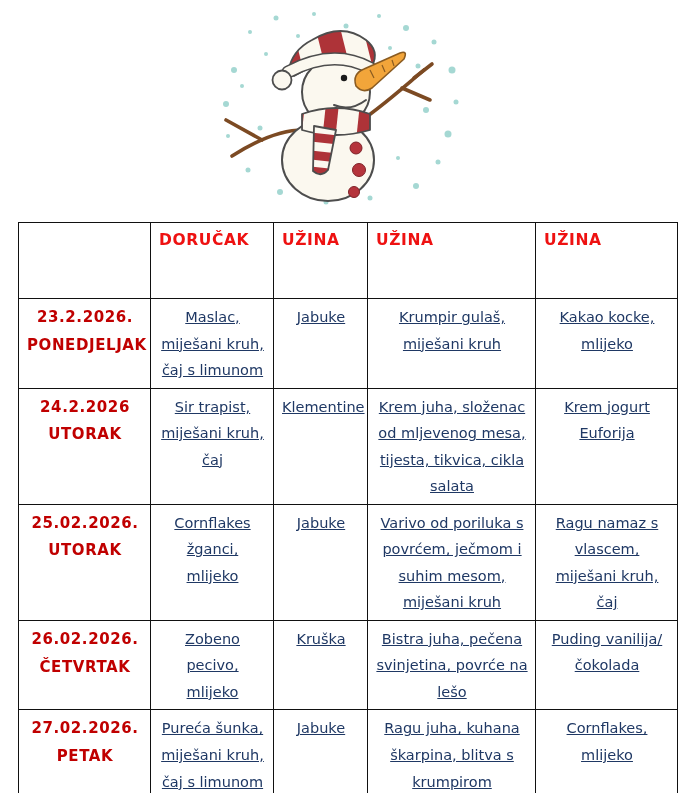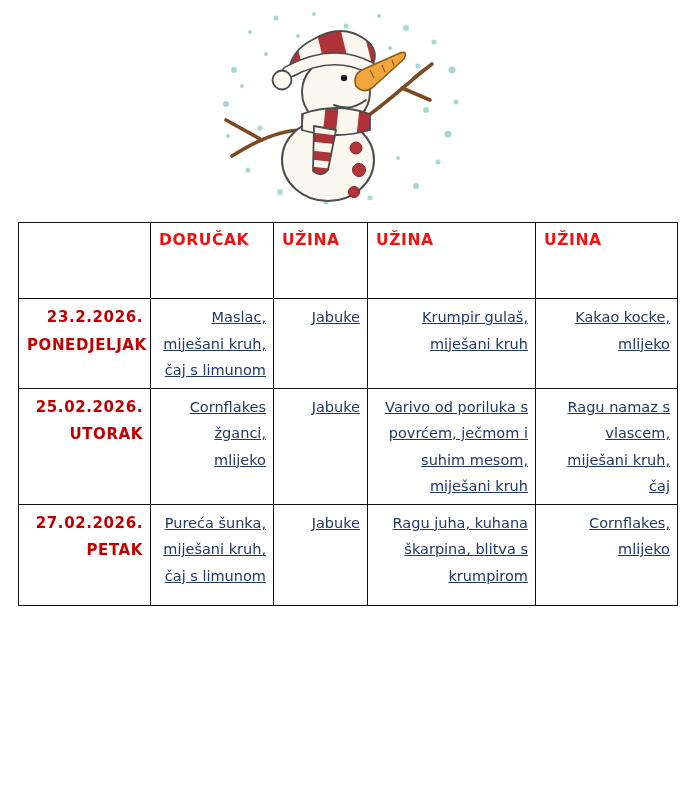--- a/index.html
+++ b/index.html
@@ -24,21 +24,21 @@
   table.menu{
     position:absolute;left:18px;top:222px;
     width:659px;
     border-collapse:collapse;
     table-layout:fixed;
   }
   table.menu th, table.menu td{
     border:1.5px solid var(--border-black);
     vertical-align:top;
     padding:5px 7px 4px 8px;
-    text-align:right;
+    text-align:center;
   }
   tr.header-row th{
     height:76px;
     color:var(--header-red);
     font-weight:bold;
     font-size:15.5px;
     letter-spacing:0.6px;
     text-align:left;
     padding-top:8px;
   }
@@ -199,30 +199,50 @@
         <div>23.2.2026.</div>
         <div>PONEDJELJAK</div>
       </td>
       <td class="menu-cell">Maslac, miješani kruh, čaj s limunom</td>
       <td class="menu-cell">Jabuke</td>
       <td class="menu-cell">Krumpir gulaš, miješani kruh</td>
       <td class="menu-cell">Kakao kocke, mlijeko</td>
     </tr>
     <tr>
       <td class="day-cell">
+        <div>24.2.2026</div>
+        <div>UTORAK</div>
+      </td>
+      <td class="menu-cell">Sir trapist, miješani kruh, čaj</td>
+      <td class="menu-cell">Klementine</td>
+      <td class="menu-cell">Krem juha, složenac od mljevenog mesa, tijesta, tikvica, cikla salata</td>
+      <td class="menu-cell">Krem jogurt Euforija</td>
+    </tr>
+    <tr>
+      <td class="day-cell">
         <div>25.02.2026.</div>
         <div>UTORAK</div>
       </td>
       <td class="menu-cell">Cornflakes žganci, mlijeko</td>
       <td class="menu-cell">Jabuke</td>
       <td class="menu-cell">Varivo od poriluka s povrćem, ječmom i suhim mesom, miješani kruh</td>
       <td class="menu-cell">Ragu namaz s vlascem, miješani kruh, čaj</td>
     </tr>
     <tr>
       <td class="day-cell">
+        <div>26.02.2026.</div>
+        <div>ČETVRTAK</div>
+      </td>
+      <td class="menu-cell">Zobeno pecivo, mlijeko</td>
+      <td class="menu-cell">Kruška</td>
+      <td class="menu-cell">Bistra juha, pečena svinjetina, povrće na lešo</td>
+      <td class="menu-cell">Puding vanilija/čokolada</td>
+    </tr>
+    <tr>
+      <td class="day-cell">
         <div>27.02.2026.</div>
         <div>PETAK</div>
       </td>
       <td class="menu-cell">Pureća šunka, miješani kruh, čaj s limunom</td>
       <td class="menu-cell">Jabuke</td>
       <td class="menu-cell">Ragu juha, kuhana škarpina, blitva s krumpirom</td>
       <td class="menu-cell">Cornflakes, mlijeko</td>
     </tr>
   </tbody>
 </table>

